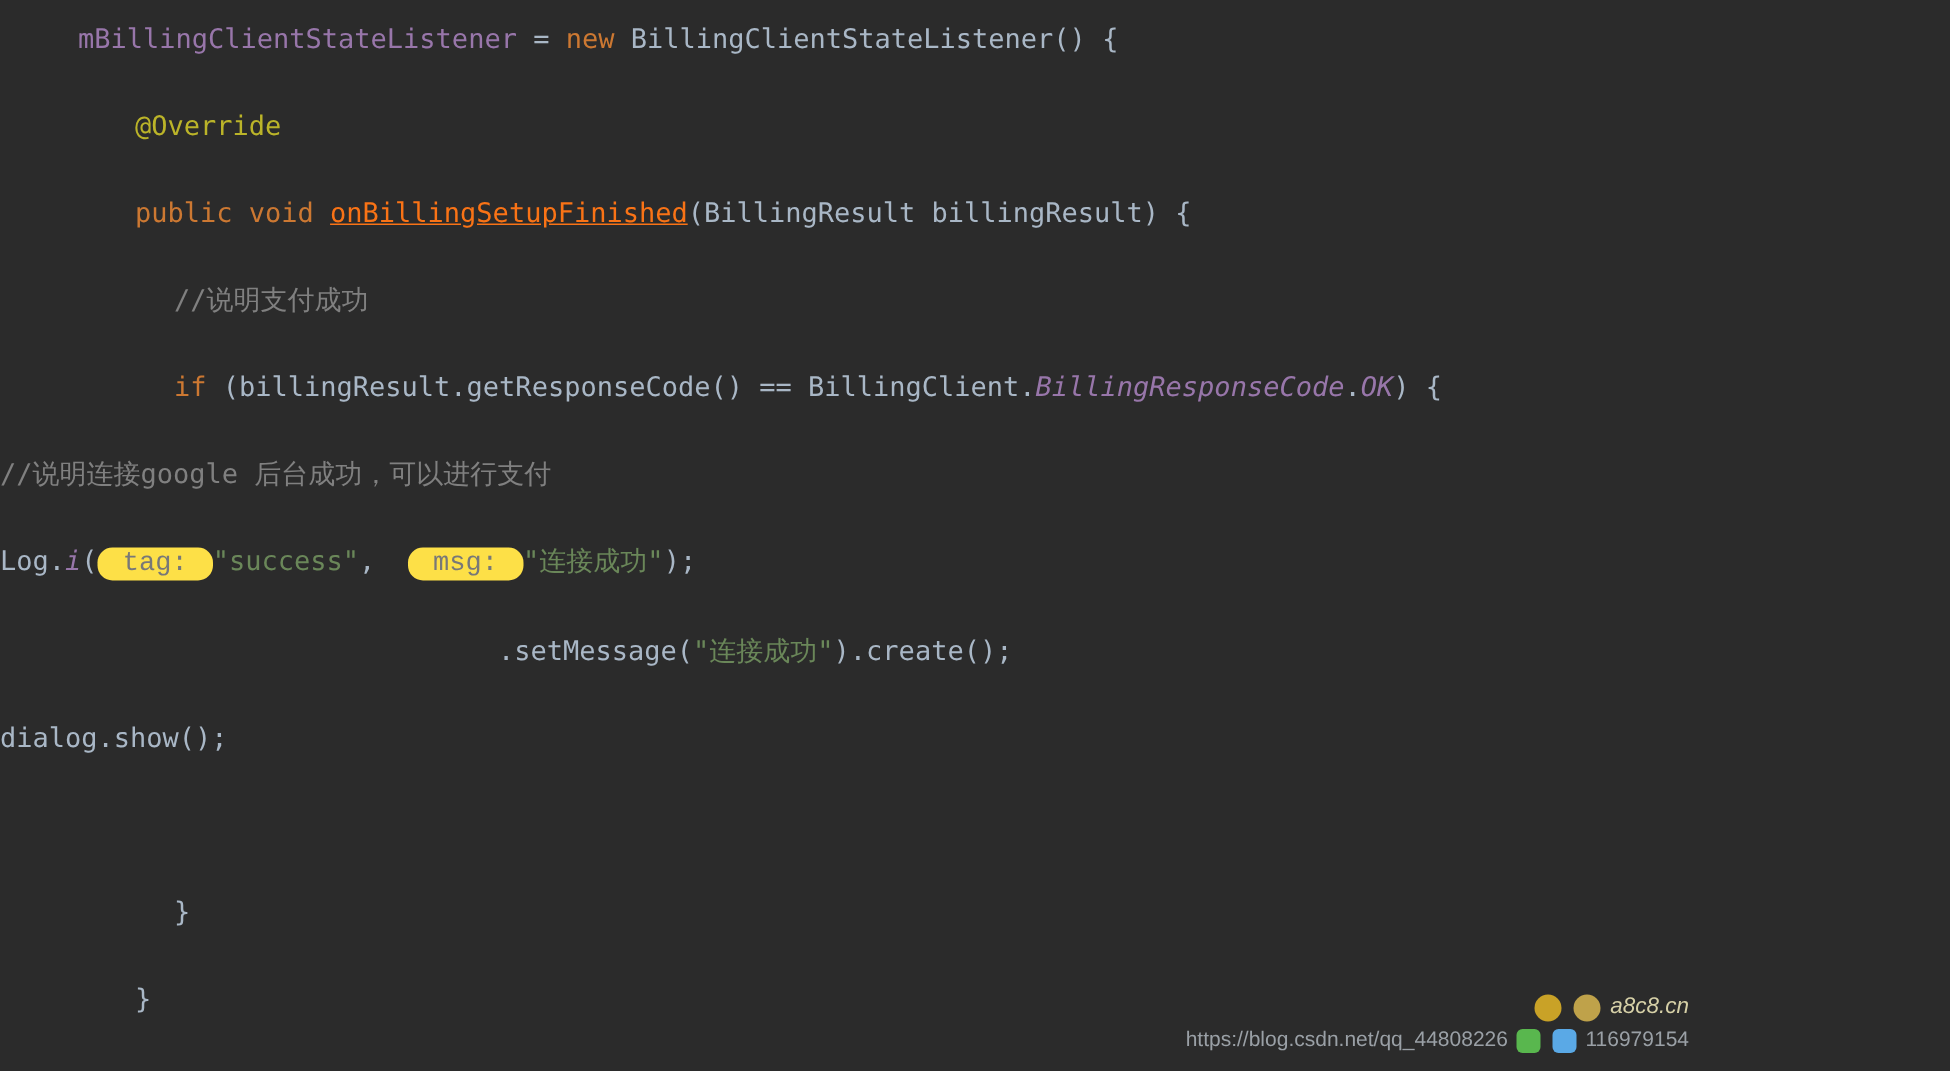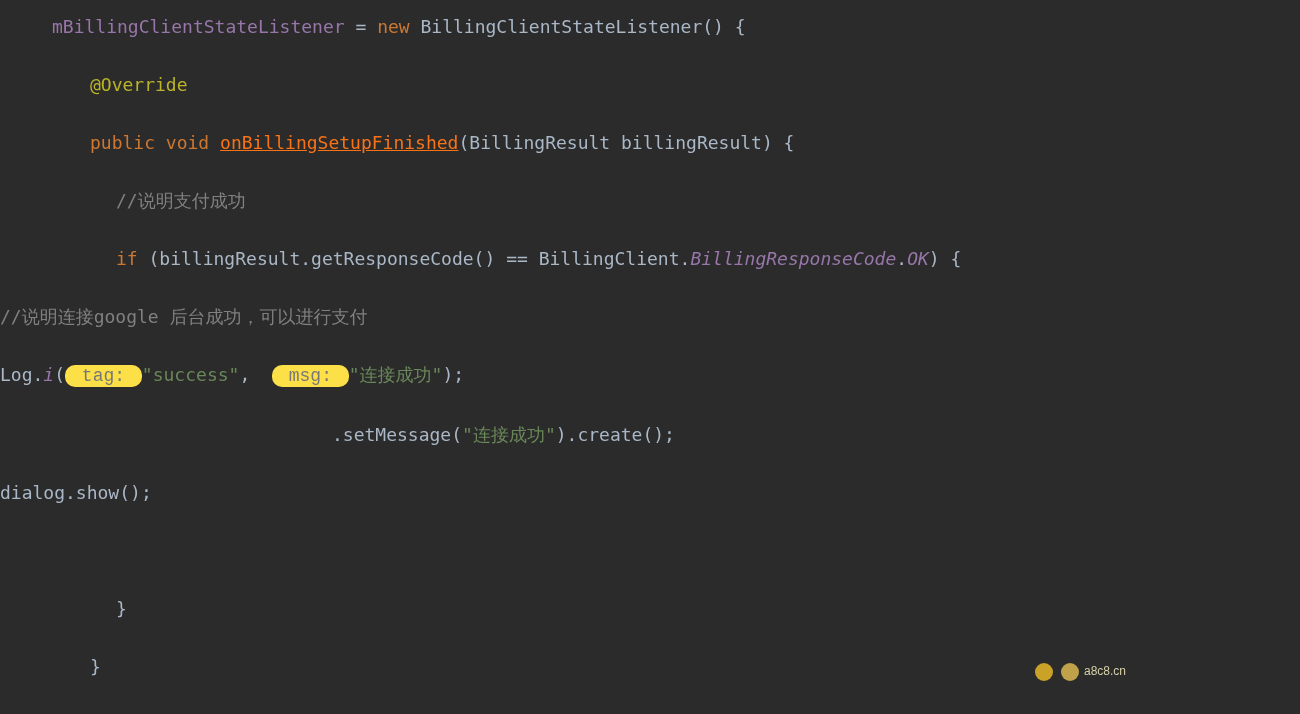--- a/index.html
+++ b/index.html
@@ -15,21 +15,21 @@
   .str{color:#6a8759;}      
   .cmt{color:#808080;}      
   .hint{color:#787878;background:#fde047;border-radius:10px;padding:1px 6px;font-family:Liberation Mono, monospace;}
   .st{color:#9876aa;font-style:italic;} 
   .fld{color:#9876aa;}
   .ind1{padding-left:52px;}
   .ind2{padding-left:90px;}
   .ind3{padding-left:116px;}
   .ind4{}
   .ind6{padding-left:332px;}
-  .watermark1{position:absolute;right:10px;bottom:28px;color:#d6d0a7;font-size:12px;font-family:sans-serif;}
+  .watermark1{position:absolute;right:10px;bottom:28px;color:#d6d0a7;font-size:15px;font-family:sans-serif;font-style:italic;}
   .wm-icons{display:inline-block;vertical-align:middle;}
   .wm-dot{display:inline-block;width:18px;height:18px;border-radius:50%;margin:0 2px;vertical-align:middle;}
   .watermark2{position:absolute;right:10px;bottom:6px;color:#9aa0a6;font-size:14px;font-family:sans-serif;}
   .wm-dot2{display:inline-block;width:16px;height:16px;border-radius:4px;margin:0 2px;vertical-align:middle;}
 </style>
 </head>
 <body>
 <div class="container">
 
 <pre class="code"><span class="ln ind1"><span class="fld">mBillingClientStateListener</span><span> = </span><span class="kw">new </span><span>BillingClientStateListener() {</span></span>
@@ -56,14 +56,22 @@
 
 </pre>
 
 <div class="watermark1">
   <span class="wm-icons">
     <span class="wm-dot" style="background:#c9a227"></span>
     <span class="wm-dot" style="background:#bfa24a"></span>
   </span>
   <span> a8c8.cn</span>
 </div>
+<div class="watermark2">
+  <span>https://blog.csdn.net/qq_44808226</span>
+  <span class="wm-icons">
+    <span class="wm-dot2" style="background:#59b74e"></span>
+    <span class="wm-dot2" style="background:#5aa9e6"></span>
+  </span>
+  <span> 116979154</span>
+</div>
 
 </div>
 
 </body></html>

